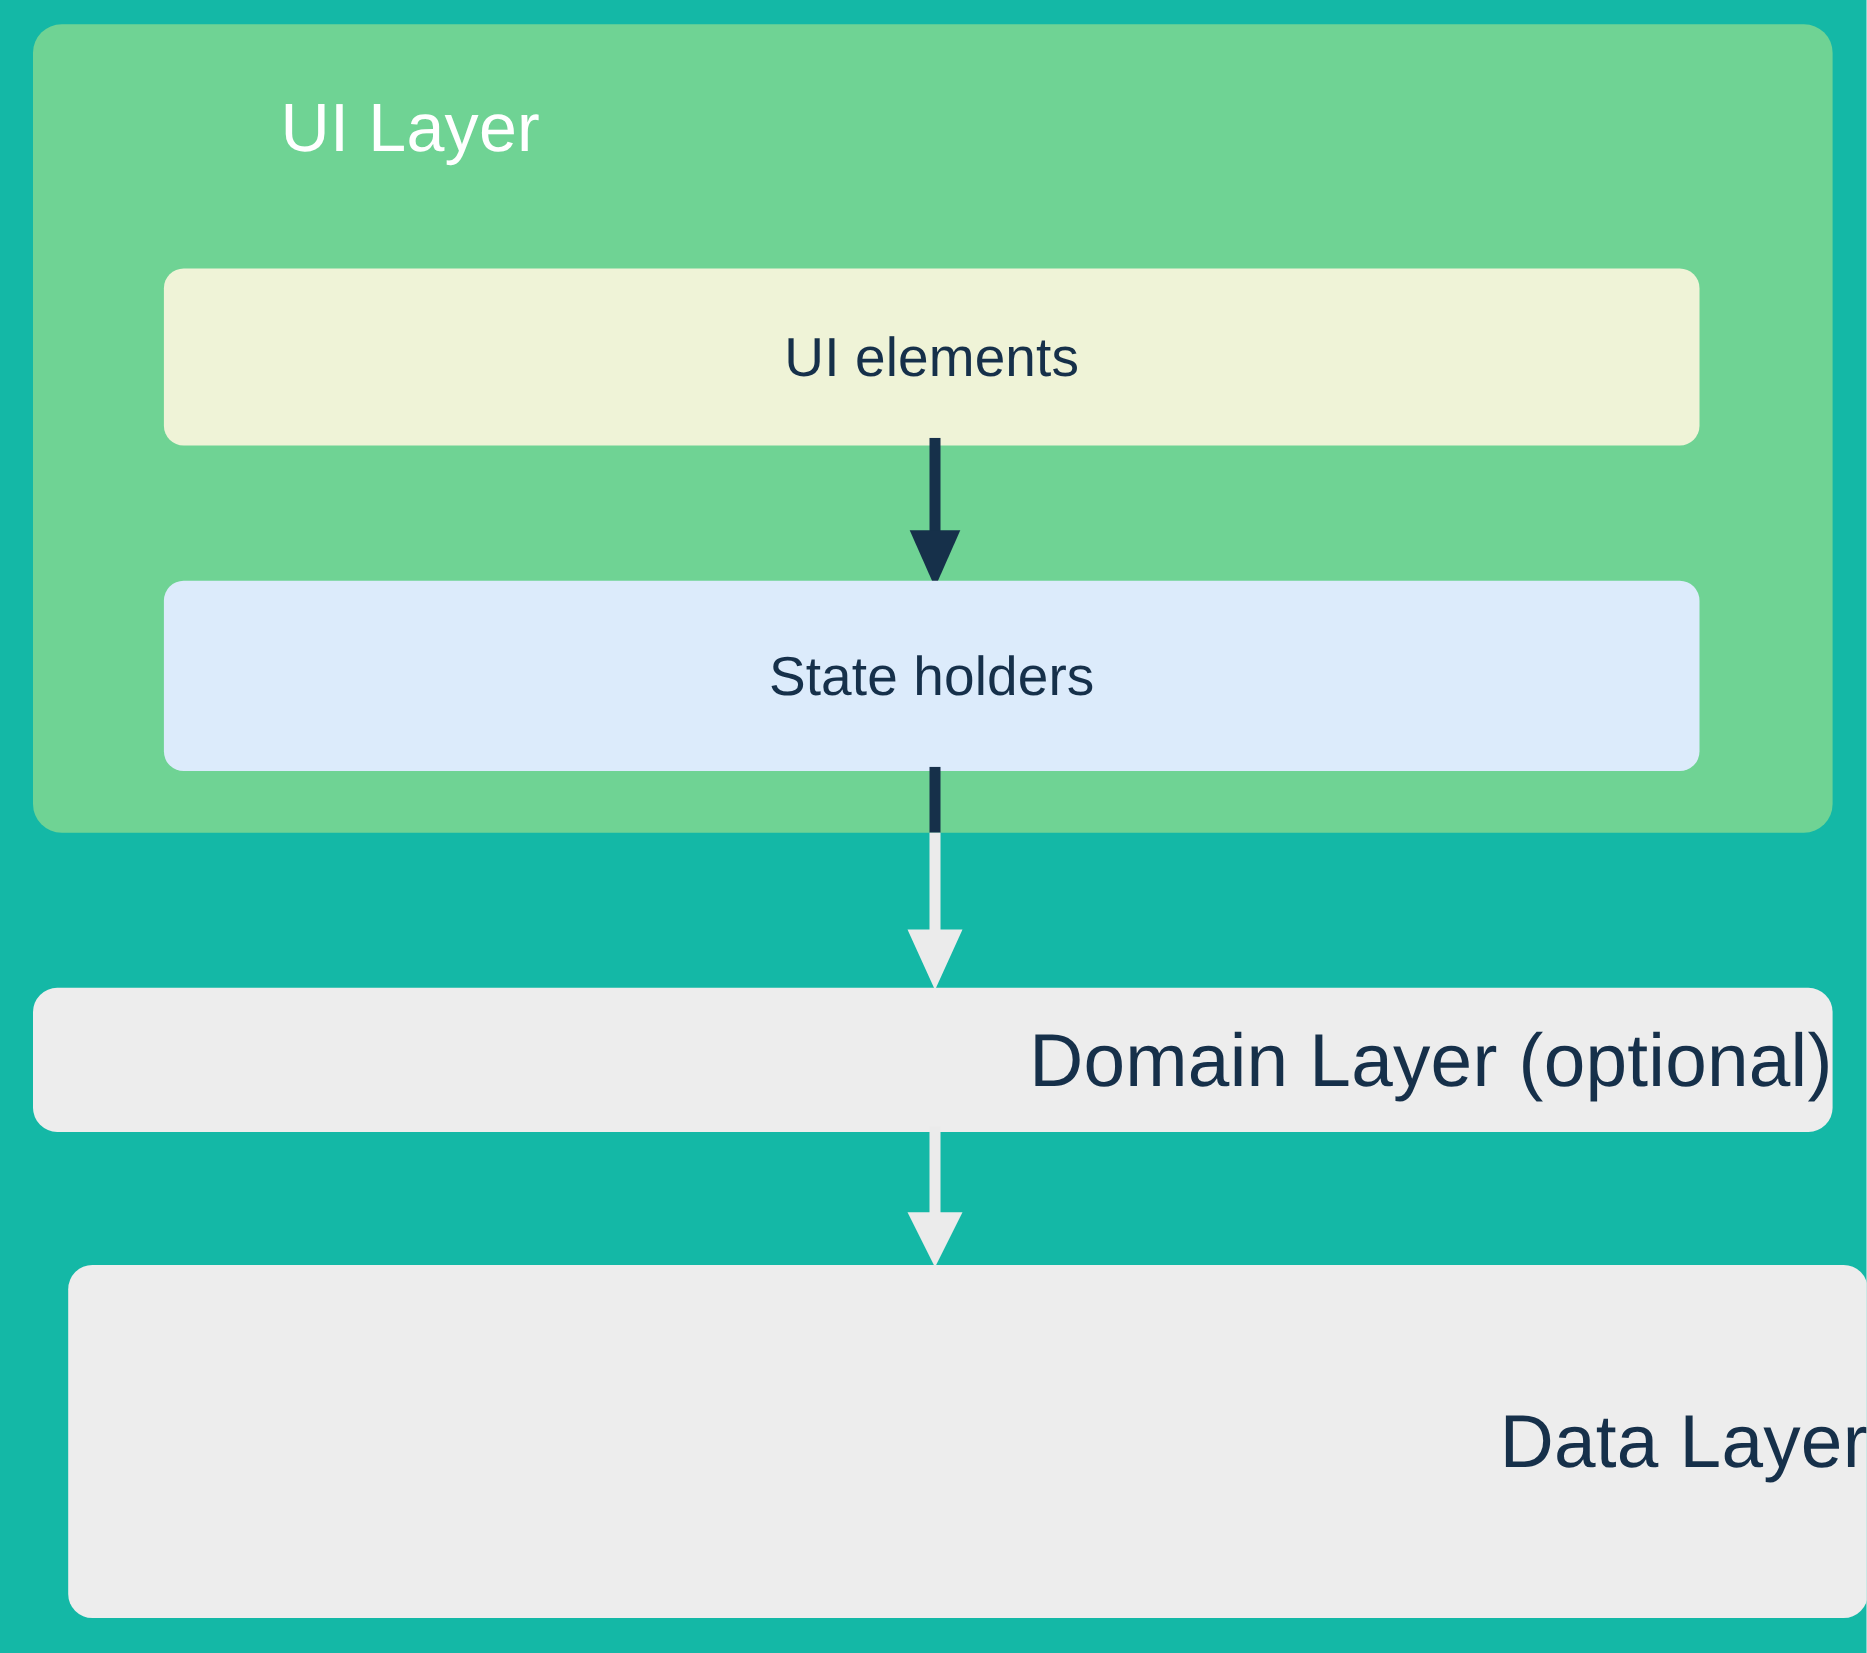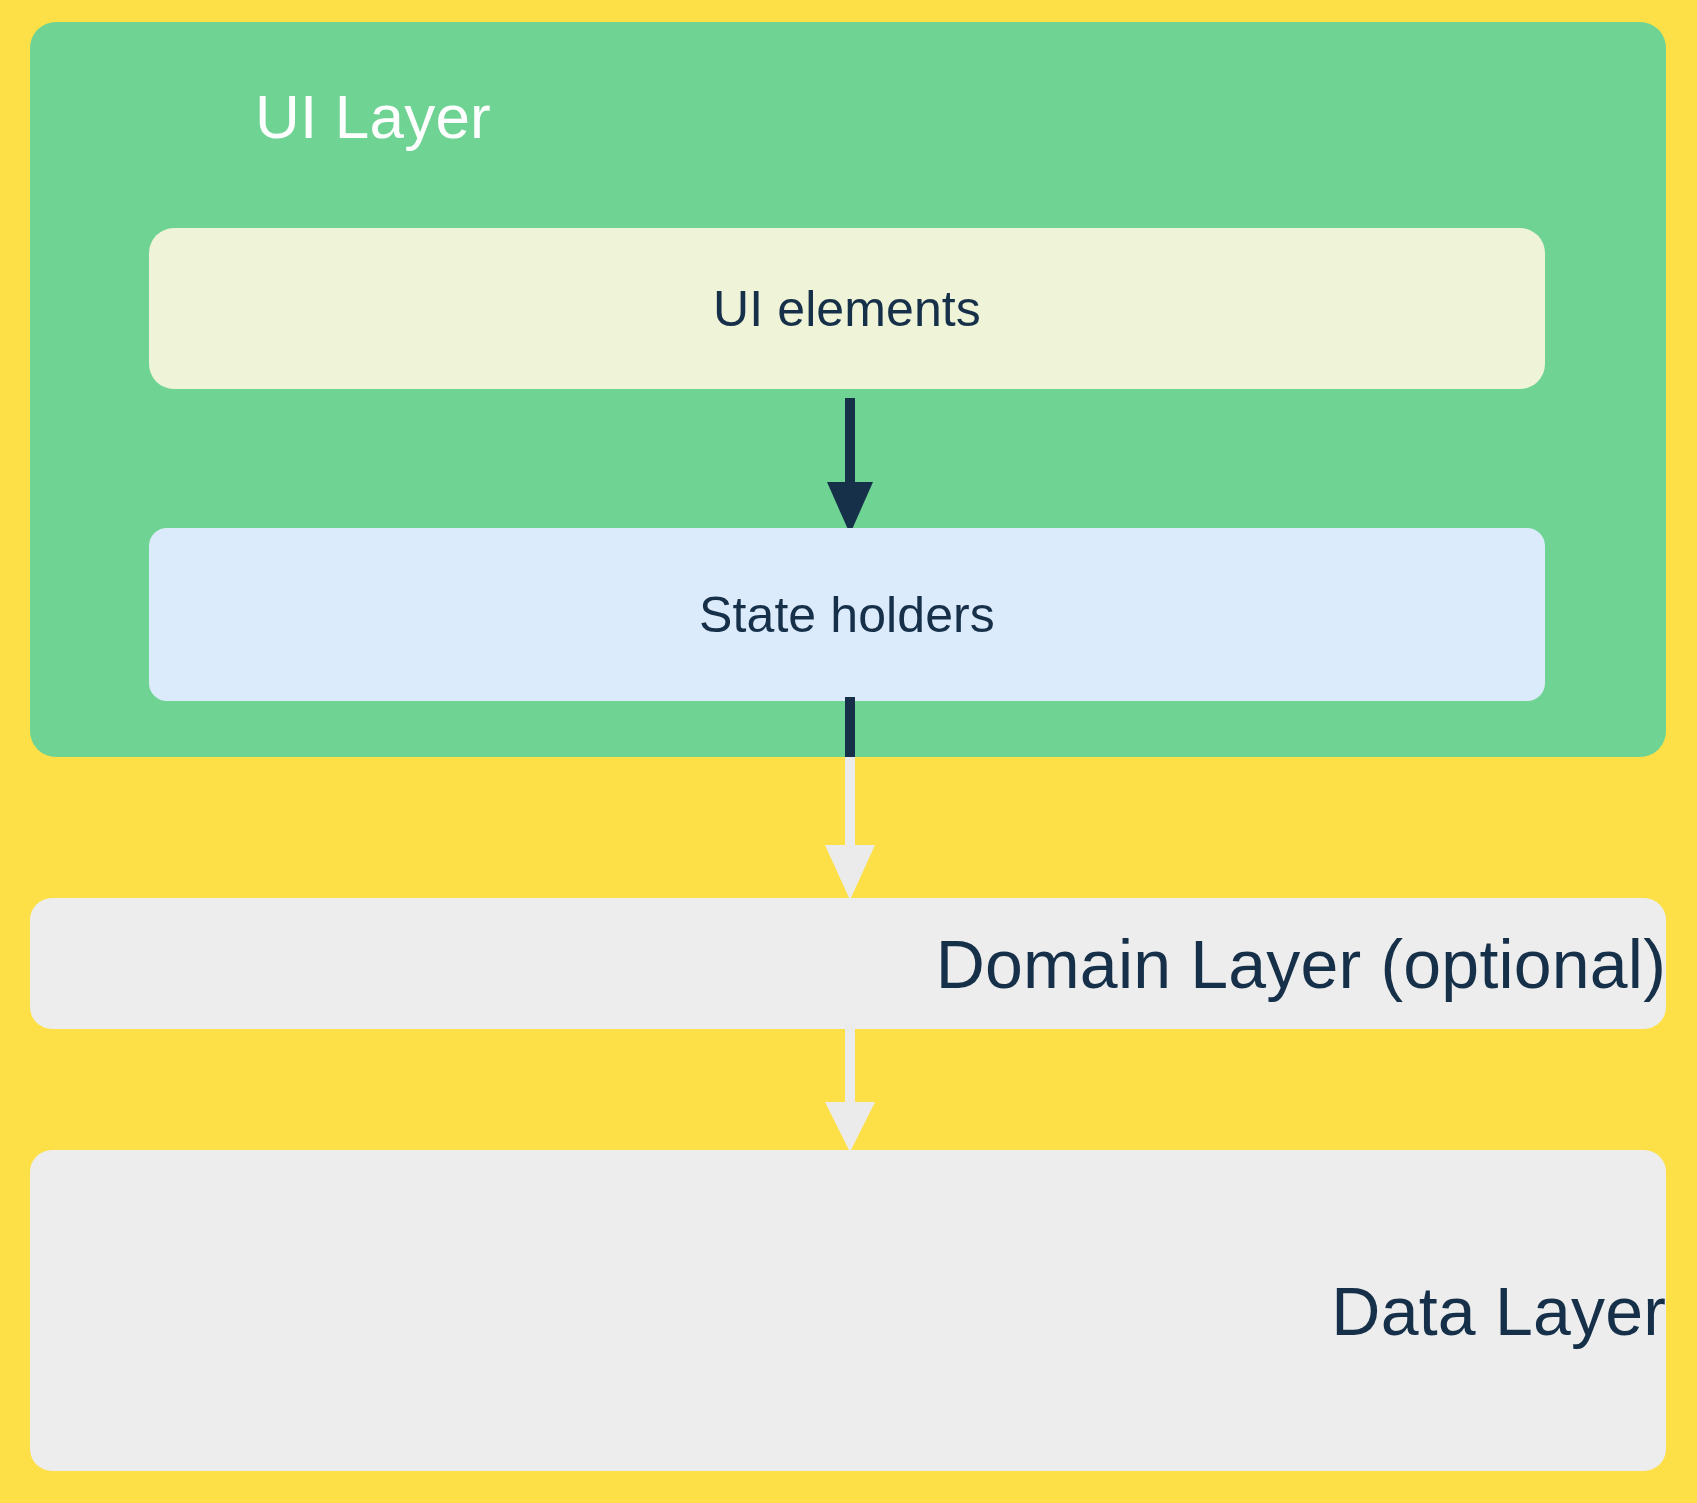--- a/index.html
+++ b/index.html
@@ -11,21 +11,21 @@
     width: 1697px;
     height: 1503px;
     font-family: "Liberation Sans", sans-serif;
     overflow: hidden;
   }
 
   #diagram {
     position: relative;
     width: 1697px;
     height: 1503px;
-    background: #fde047;
+    background: #14b8a6;
   }
 
   
   .ui-layer-box {
     position: absolute;
     left: 30px;
     top: 22px;
     width: 1636px;
     height: 735px;
     background: #6FD394;
@@ -51,24 +51,23 @@
     left: 149px;
     width: 1396px;
     border-radius: 18px;
     box-sizing: border-box;
     display: flex;
     align-items: center;
     justify-content: center;
   }
 
   .ui-elements-card {
-    top: 228px;
+    top: 244px;
     height: 161px;
     background: #EFF3D7;
-    border-radius: 25px;
   }
 
   .state-holders-card {
     top: 528px;
     height: 173px;
     background: #DCEBFB;
   }
 
   .inner-card-label {
     font-size: 50px;
@@ -92,20 +91,21 @@
   }
 
   .domain-layer-card {
     top: 898px;
     height: 131px;
   }
 
   .data-layer-card {
     top: 1150px;
     height: 321px;
+    margin-left: 32px;
   }
 
   .layer-card-label {
     font-size: 68px;
     color: #16304A;
     font-weight: 400;
     white-space: nowrap;
     letter-spacing: 0.2px;
   }
 

